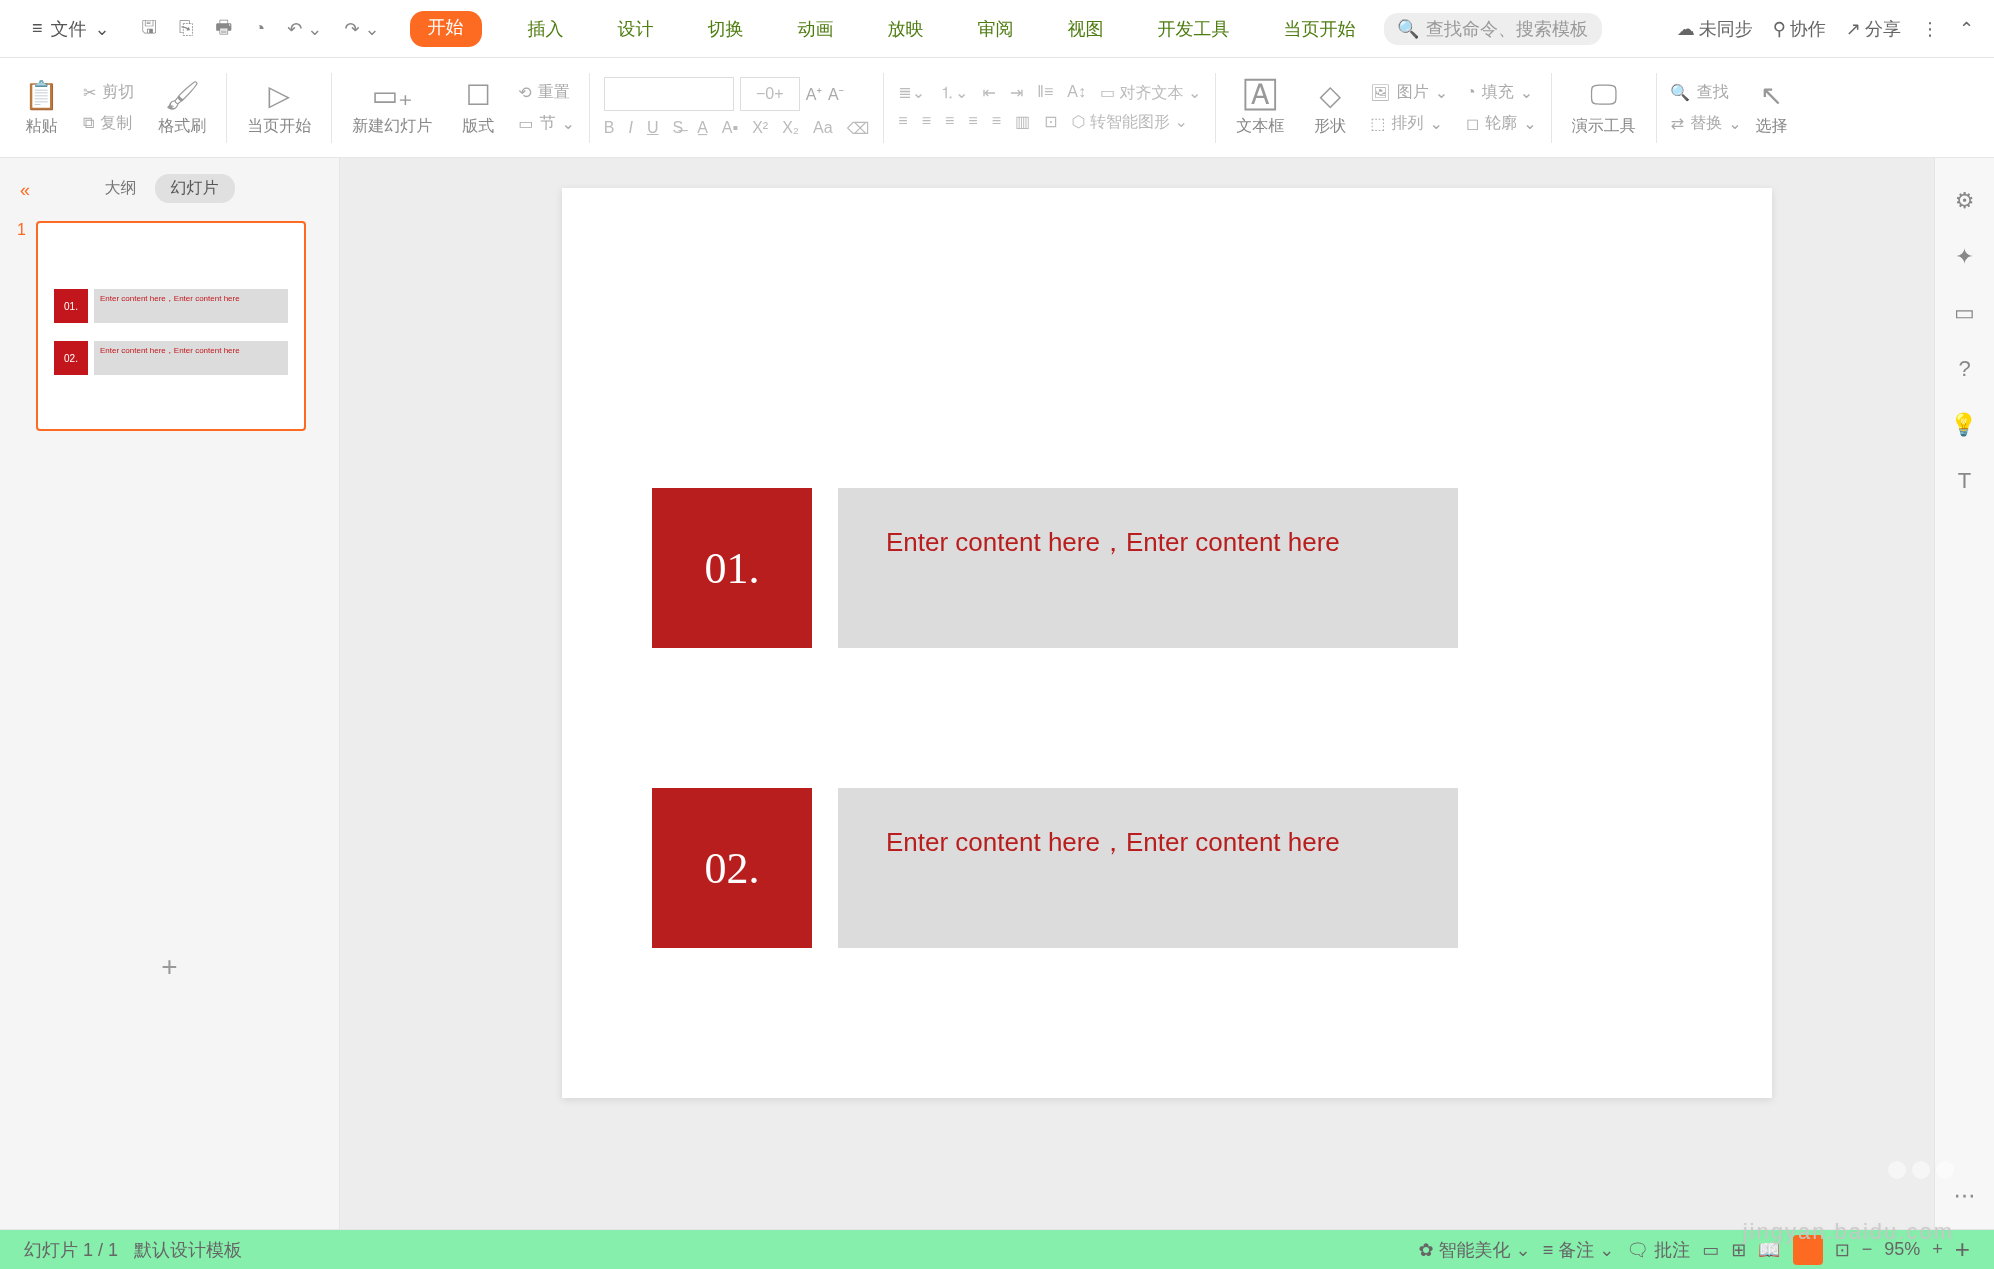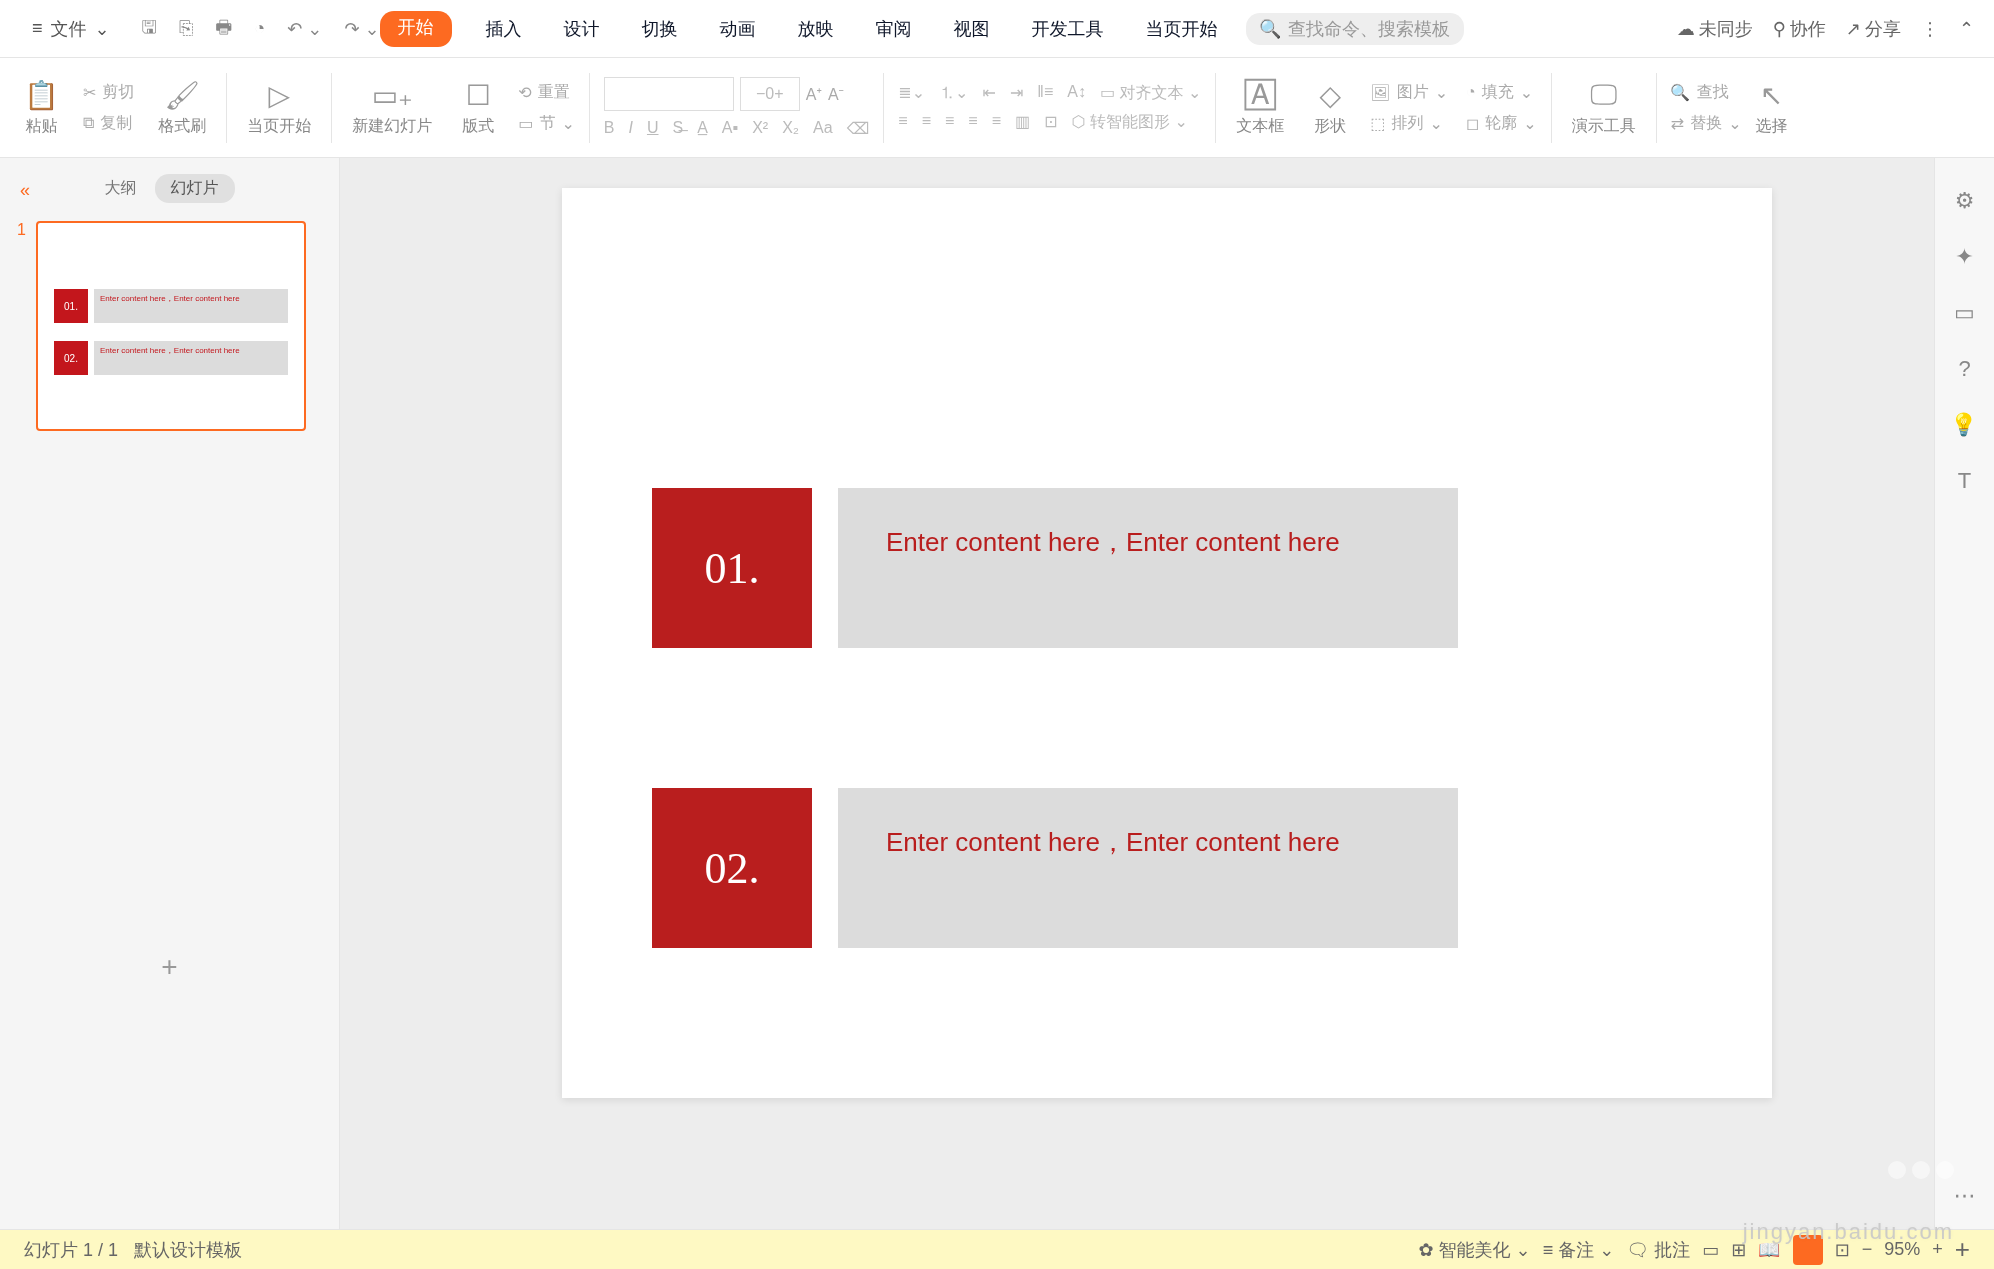--- a/index.html
+++ b/index.html
@@ -3,22 +3,22 @@
 <meta charset="utf-8">
 <style>
 * { margin: 0; padding: 0; box-sizing: border-box; font-family: "Microsoft YaHei", Arial, sans-serif; }
 body { background: #f5f5f5; overflow: hidden; width: 1994px; height: 1269px; position: relative; }
 
 
 .topbar { height: 58px; background: #fff; display: flex; align-items: center; padding: 0 20px; border-bottom: 1px solid #e5e5e5; font-size: 18px; color: #555; }
 .topbar .file-btn { display: flex; align-items: center; gap: 8px; padding: 6px 12px; cursor: pointer; }
 .topbar .qat { display: flex; gap: 22px; margin-left: 20px; align-items: center; }
 .topbar .qat span { color: #888; cursor: pointer; }
-.topbar .tabs { display: flex; gap: 26px; }
-.topbar .tabs .tab { padding: 6px 8px; cursor: pointer; color: #0f172a; }
+.topbar .tabs { display: flex; gap: 38px; margin-left: 30px; }
+.topbar .tabs .tab { padding: 6px 8px; cursor: pointer; color: #4d7c0f; }
 .topbar .tabs .tab.active { background: #fd6a21; color: #fff; border-radius: 14px; padding: 4px 18px; }
 .topbar .search { margin-left: 20px; background: #eee; border-radius: 14px; padding: 4px 14px; display: flex; align-items: center; gap: 6px; color: #999; }
 .topbar .right { margin-left: auto; display: flex; gap: 20px; align-items: center; color: #666; }
 .topbar .right span { display: flex; align-items: center; gap: 4px; cursor: pointer; }
 
 
 .ribbon { height: 100px; background: #fff; display: flex; align-items: center; padding: 0 18px; gap: 8px; border-bottom: 1px solid #e5e5e5; font-size: 16px; color: #888; }
 .ribbon .group { display: flex; flex-direction: column; align-items: center; gap: 4px; padding: 4px 6px; }
 .ribbon .group-row { display: flex; align-items: center; gap: 18px; }
 .ribbon .vdiv { width: 1px; height: 70px; background: #e5e5e5; margin: 0 6px; }
@@ -51,21 +51,21 @@
 .slide .bar { width: 620px; height: 160px; background: #dcdcdc; color:#b91e1e; font-size: 26px; padding: 36px 48px; line-height: 1.4; }
 
 
 .notes { height: 40px; background: #f5f5f5; border-top: 1px solid #e5e5e5; display: flex; align-items: center; padding: 0 16px; color: #999; font-size: 18px; gap: 12px; margin-left:340px; width:calc(100% - 340px - 60px); }
 
 
 .rightrail { width: 60px; background: #f7f7f7; border-left: 1px solid #e5e5e5; display: flex; flex-direction: column; align-items: center; gap: 30px; padding-top: 30px; position: absolute; right: 0; top: 158px; bottom: 40px; }
 .rightrail span { color: #888; font-size: 22px; cursor: pointer; }
 
 
-.statusbar { position: absolute; bottom: 0; left: 0; right: 0; height: 40px; background: #fef9c3; border-top: 1px solid #e5e5e5; display: flex; align-items: center; padding: 0 24px; font-size: 18px; color: #666; }
+.statusbar { position: absolute; bottom: 0; left: 0; right: 0; height: 40px; background: #86efac; border-top: 1px solid #e5e5e5; display: flex; align-items: center; padding: 0 24px; font-size: 18px; color: #666; }
 .statusbar .right { margin-left: auto; display: flex; gap: 12px; align-items: center; }
 .statusbar .orange { width: 30px; height: 30px; background: #fd6a21; border-radius: 4px; }
 
 
 .watermark { position: absolute; right: 40px; bottom: 50px; font-size: 70px; font-weight: bold; color: rgba(255,255,255,0.55); text-shadow: 0 0 4px rgba(0,0,0,0.05); pointer-events:none; letter-spacing: 2px; display:flex; align-items:center; gap:10px; }
 .watermark .sub { position: absolute; right: 0; bottom: -26px; font-size: 22px; color: rgba(200,200,200,0.9); font-weight: normal; }
 .paw { display:flex; gap:6px; margin-bottom:40px; }
 .paw i { width:18px; height:18px; background: rgba(255,255,255,0.5); border-radius:50%; display:block; }
 </style>
 </head>

